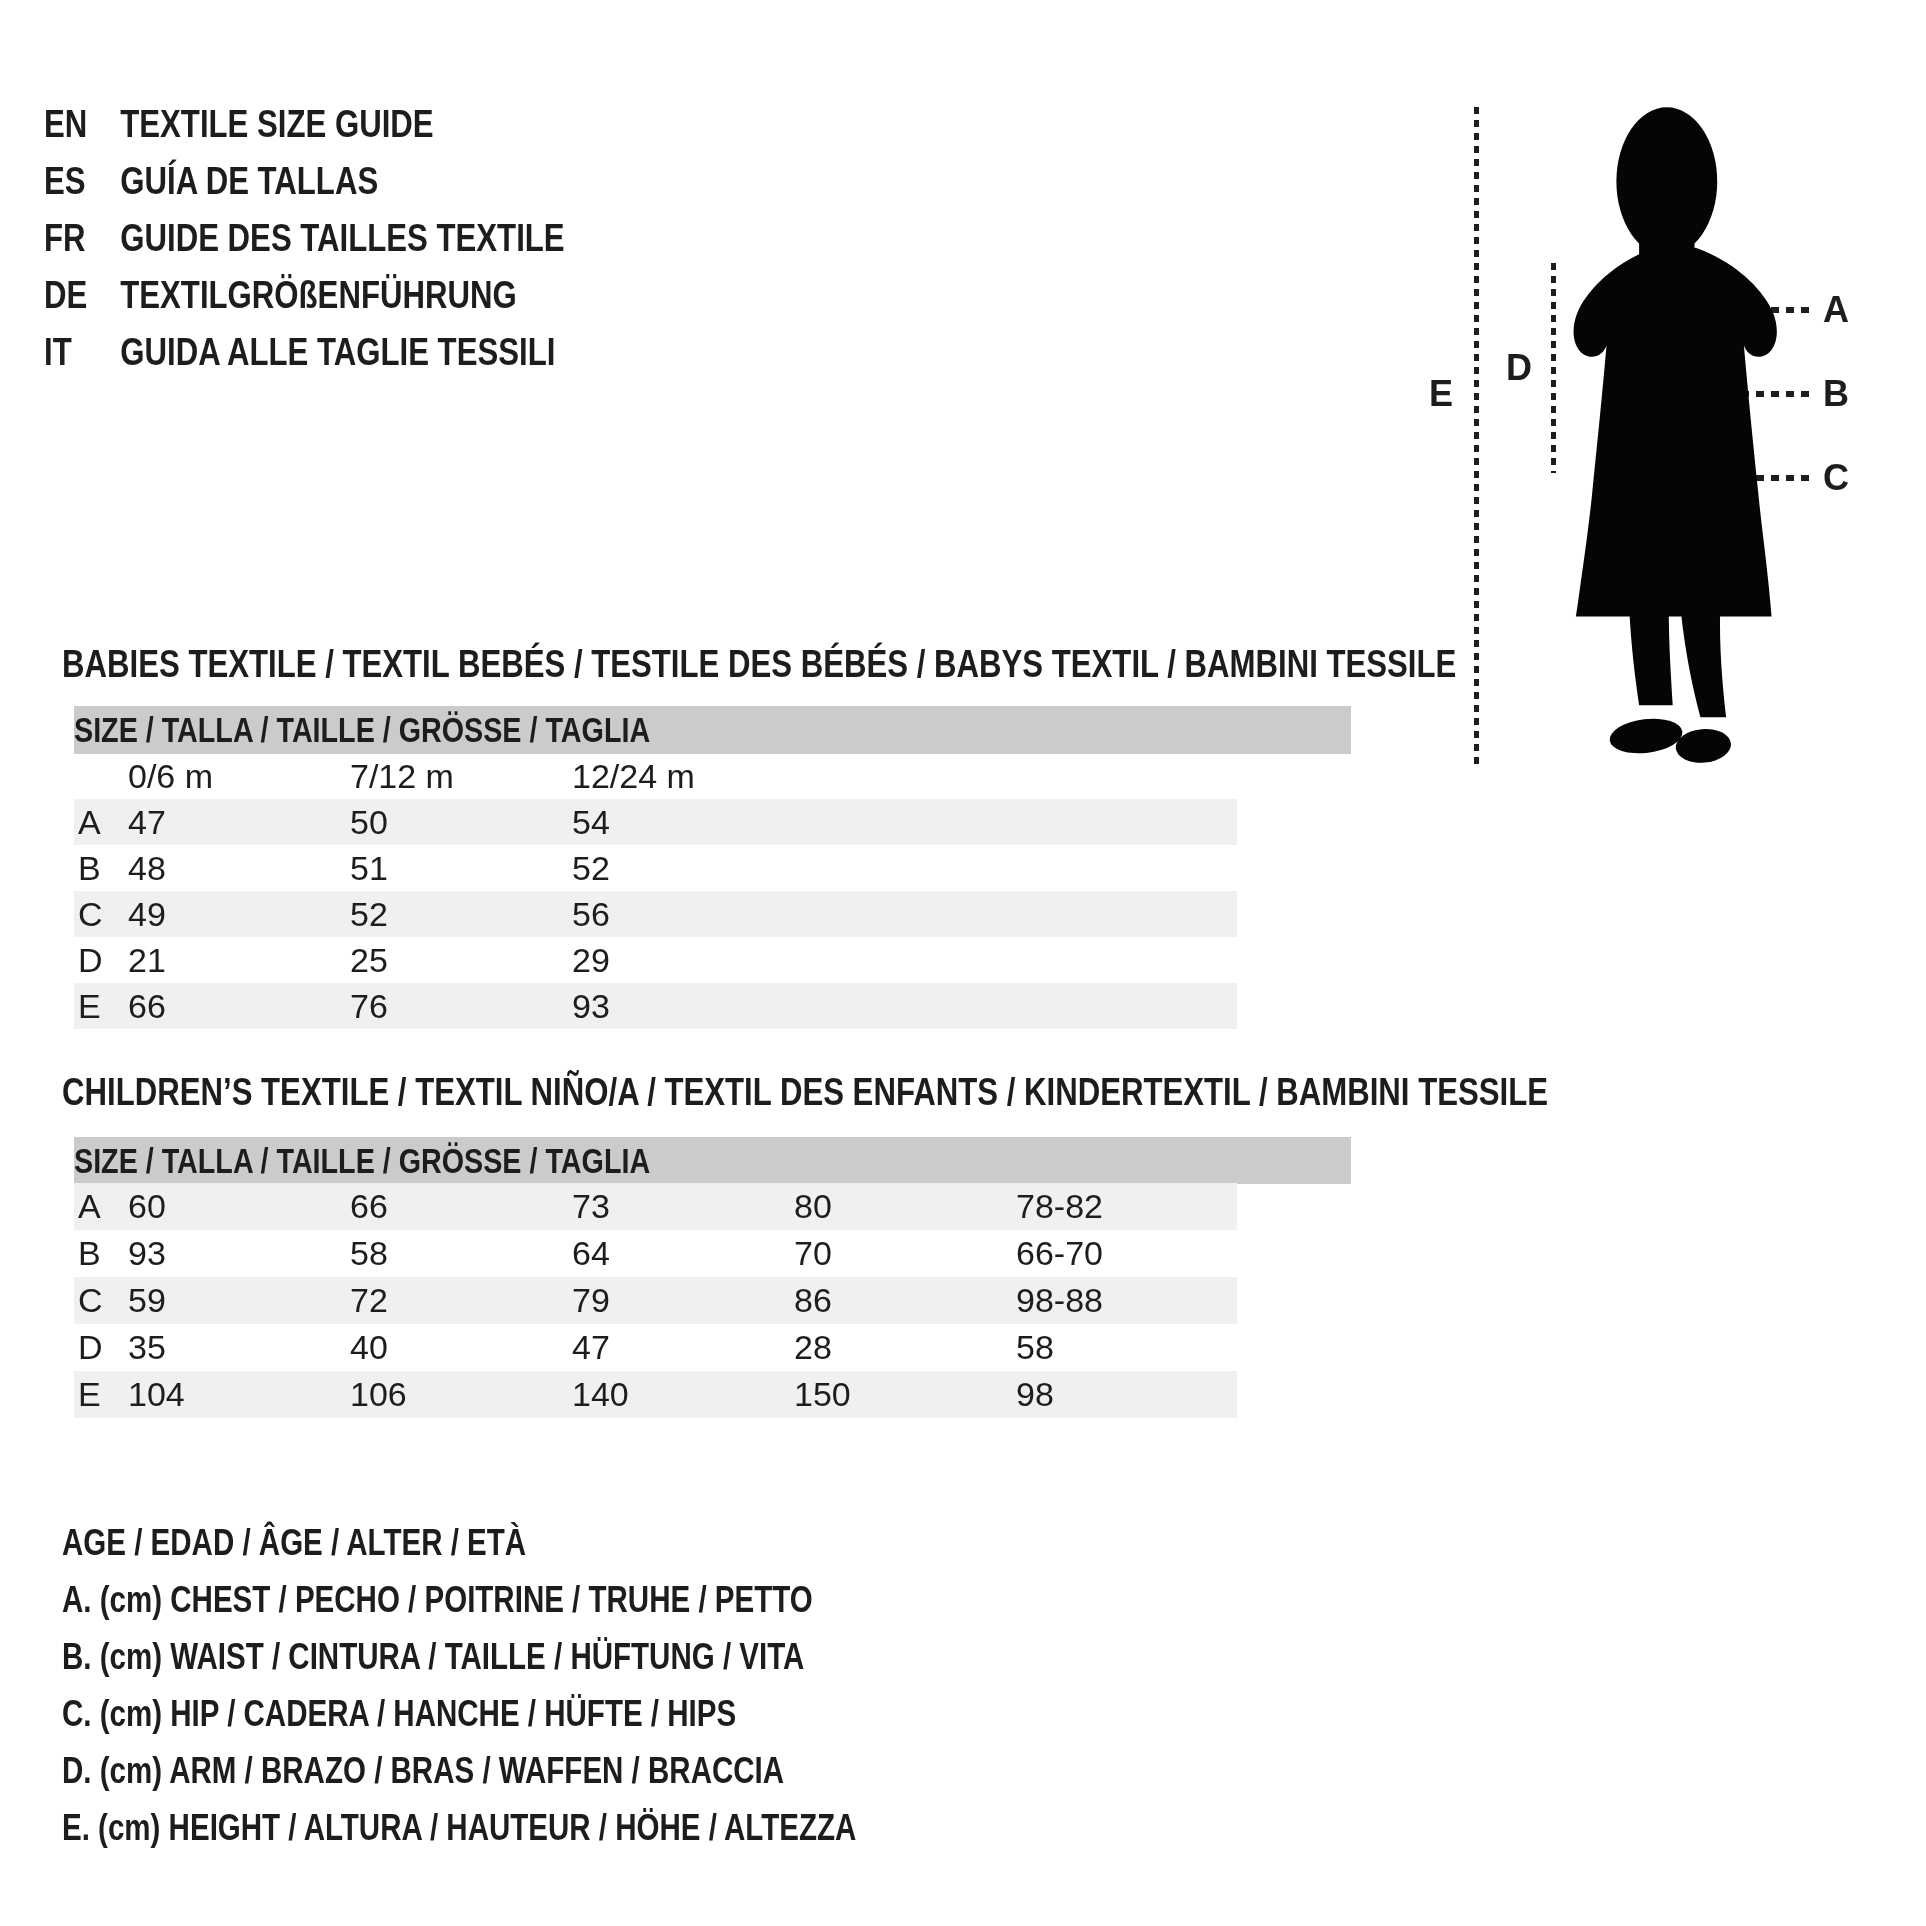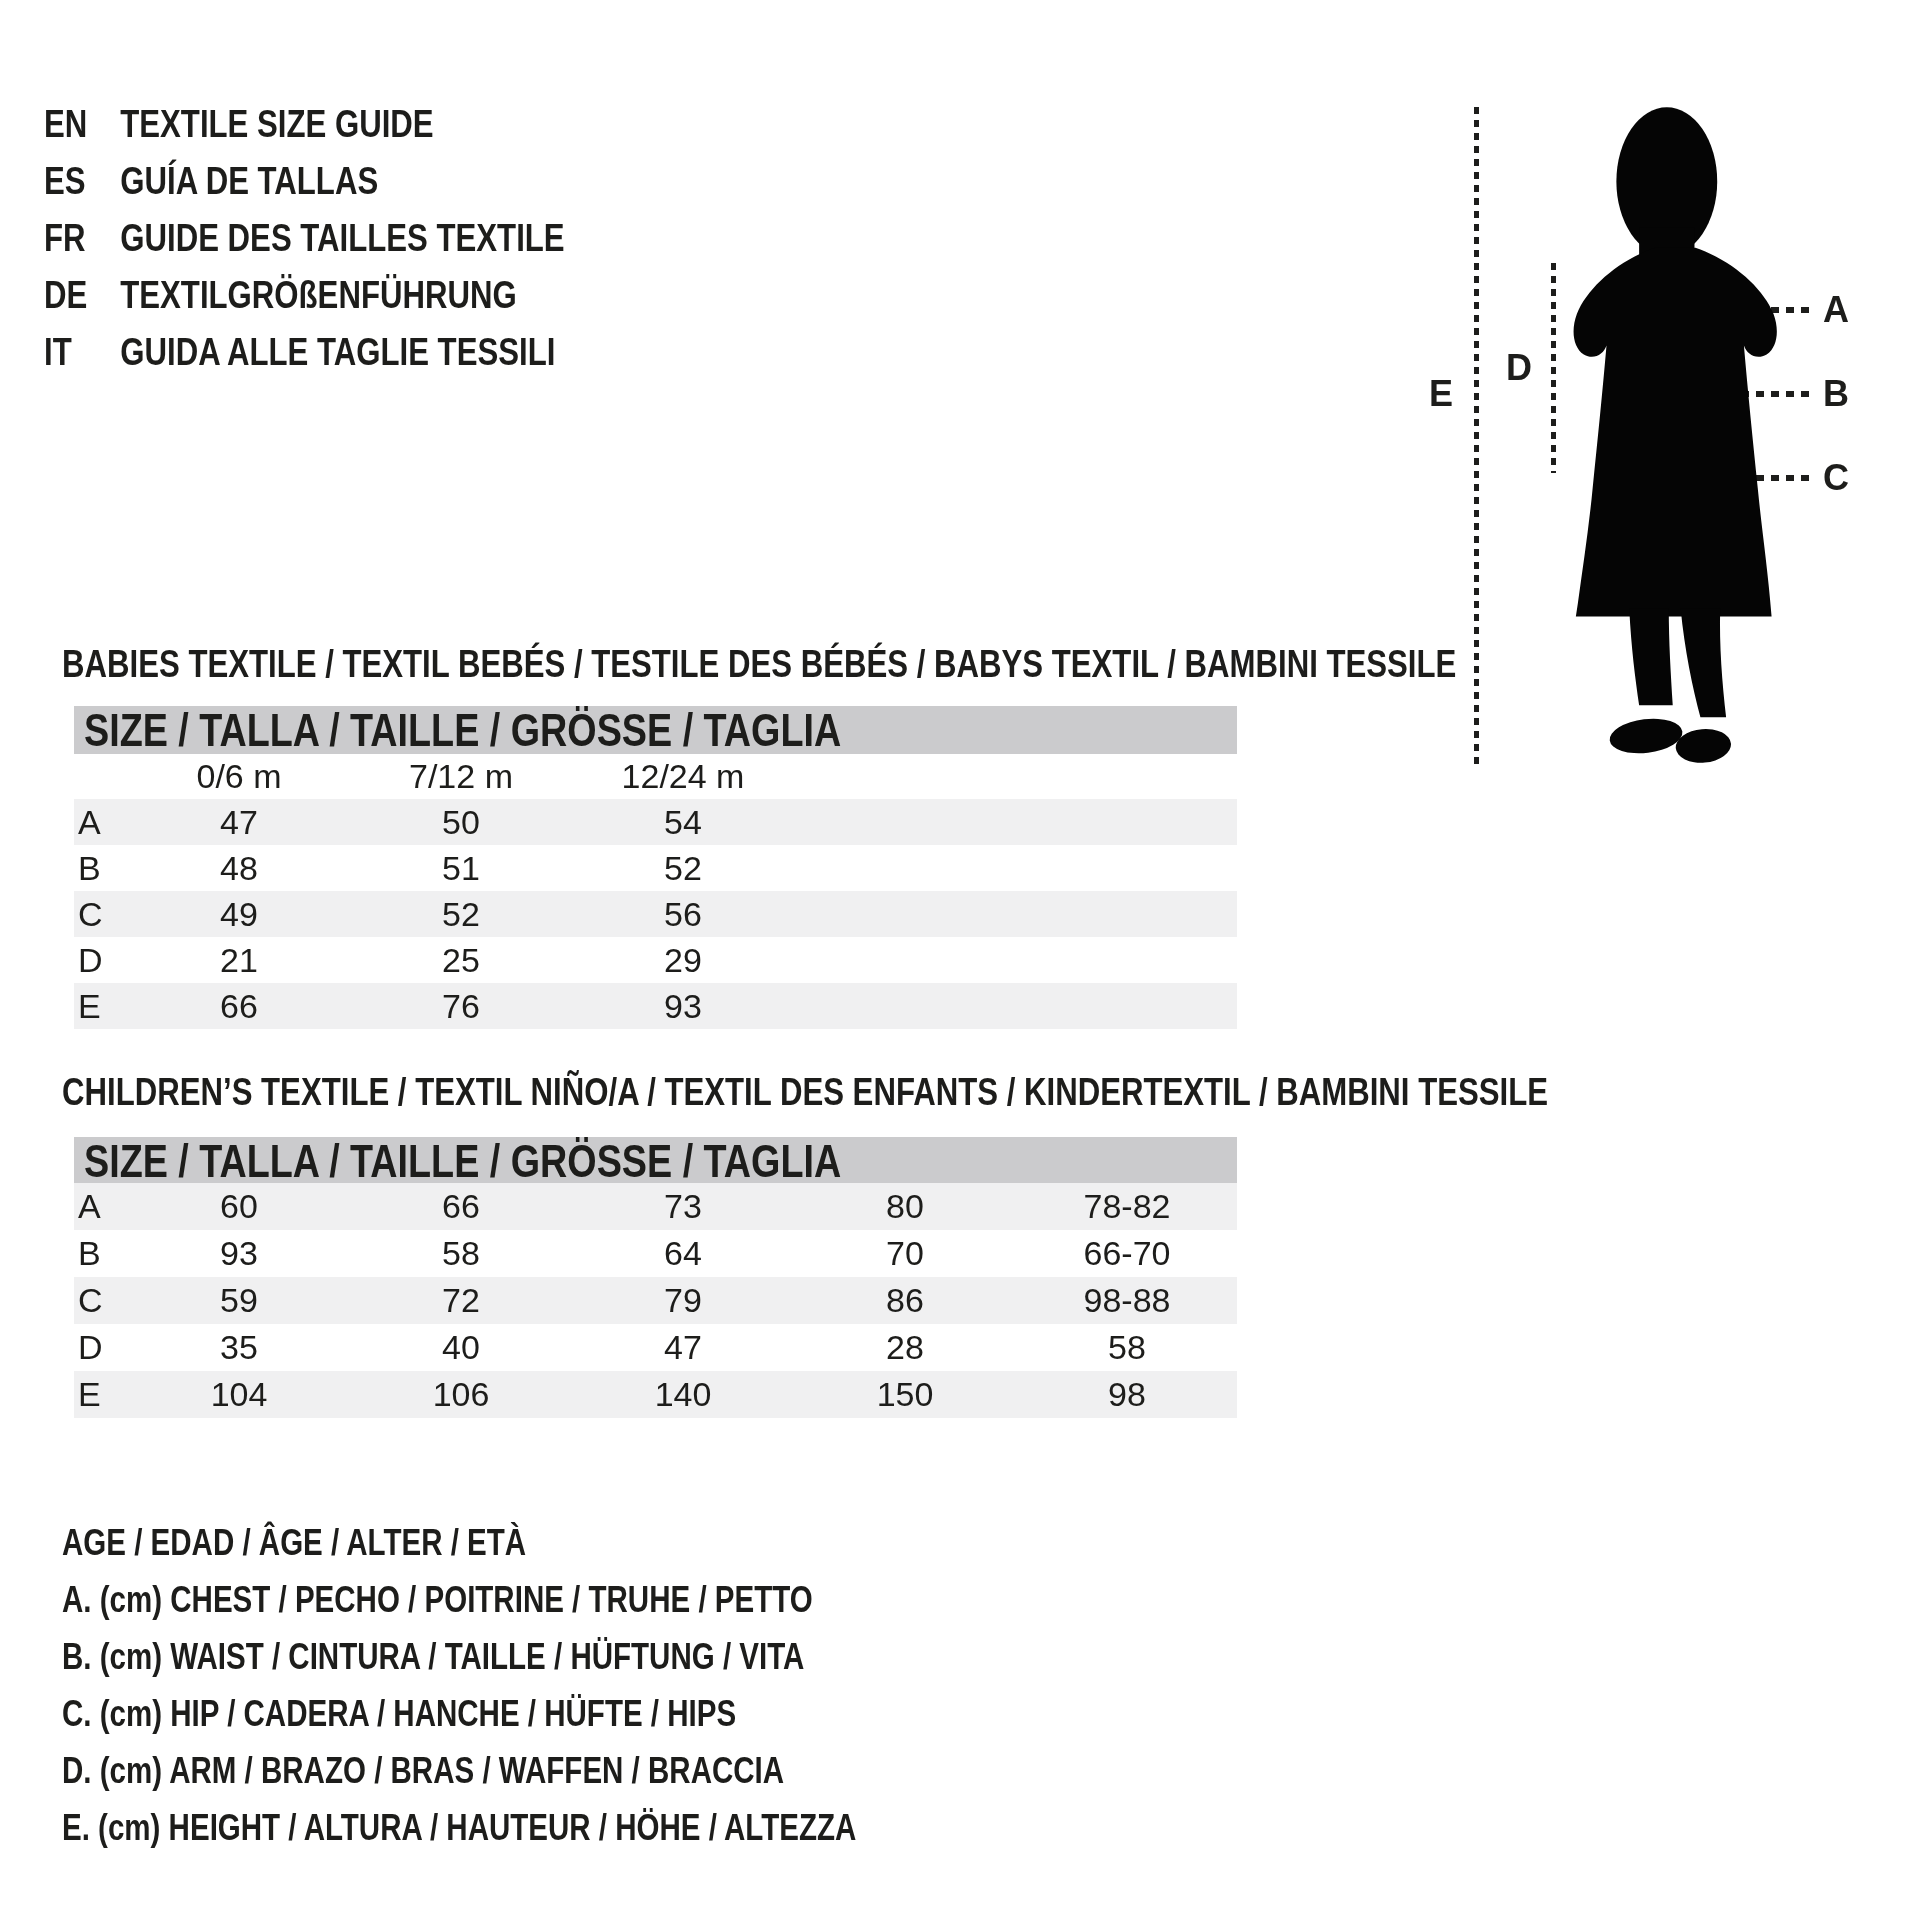--- a/index.html
+++ b/index.html
@@ -16,35 +16,35 @@
             transform:scaleX(.82);transform-origin:left center;white-space:nowrap}
   .lang-code{width:93px}
 
   
   .section-title{position:absolute;left:62px;font-size:38px;font-weight:700;
                  transform:scaleX(.82);transform-origin:left center;white-space:nowrap;line-height:38px}
   #babies-title{top:645px}
   #children-title{top:1073px}
 
   
-  .size-bar{position:absolute;left:74px;width:1163px;background:#cbcbcd;
-            display:flex;align-items:center;padding-left:10px;box-sizing:border-box;
-            font-size:46px;font-weight:700}
+  .size-bar{position:absolute;left:74px;width:1277px;background:#cbcbcd;
+            display:flex;align-items:center;box-sizing:border-box;
+            font-size:35px;font-weight:700}
   #babies-bar{top:706px;height:48px}
   #children-bar{top:1137px;height:47px}
 
   
   .size-table{position:absolute;left:74px;width:1163px}
   #babies-table{top:753px}
   #children-table{top:1183px}
   .trow{display:grid;grid-template-columns:54px repeat(5,222px);height:46px;align-items:center;font-size:34px}
   #children-table .trow{height:47px}
   .trow.stripe{background:#f0f0f1}
   .tlabel{padding-left:4px;font-weight:400}
-  .tcell{text-align:center;font-weight:400}
+  .tcell{text-align:left;font-weight:400}
 
   
   .legend{position:absolute;left:62px;top:1514px}
   .legend-line{height:57px;line-height:57px;font-size:36px;font-weight:700;
                transform:scaleX(.82);transform-origin:left center;white-space:nowrap}
 
   
   .vdots{position:absolute;width:5px;
          background-image:repeating-linear-gradient(to bottom,#1d1d1b 0 7px,transparent 7px 13px)}
   #e-line{left:1474px;top:107px;height:661px}

